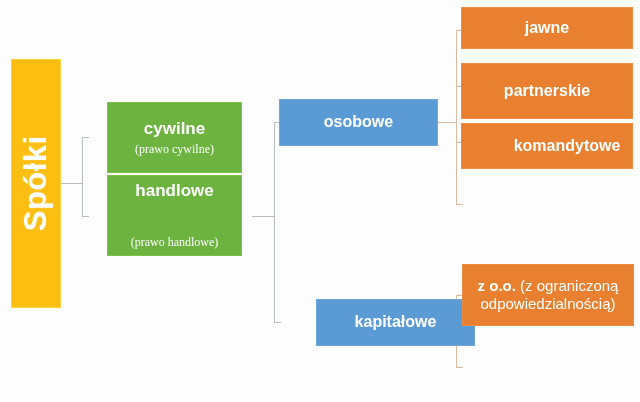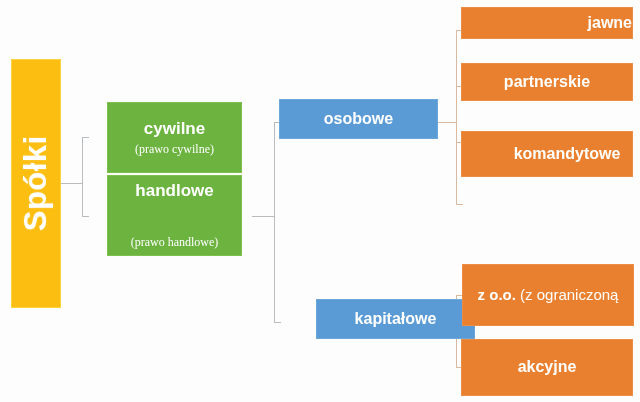--- a/index.html
+++ b/index.html
@@ -64,41 +64,41 @@
   .green-sub {
     font-size: 12px;
     font-weight: normal;
     font-family: Liberation Serif, serif;
   }
 
   
   .node-blue {
     left: 280px;
     width: 157px;
-    height: 38px;
+    height: 45px;
     background: #5b9bd5;
     box-shadow: 0 0 0 1px #6ba7db;
     font-size: 16px;
     font-weight: bold;
   }
   .b1 { top: 100px; }
   .b2 { top: 300px; margin-left: 37px; }
 
   
   .node-orange {
     left: 462px;
     width: 170px;
     background: #e8802f;
     box-shadow: 0 0 0 1px #eb8d44;
     font-size: 16px;
     font-weight: bold;
   }
-  .o1 { top: 8px;   height: 30px; align-items: flex-end; }
-  .o2 { top: 64px;  height: 36px; }
-  .o3 { top: 132px; height: 44px; padding-left: 40px; }
+  .o1 { top: 8px;   height: 40px; }
+  .o2 { top: 64px;  height: 54px; }
+  .o3 { top: 124px; height: 44px; padding-left: 40px; }
   .o4 { top: 176px; height: 56px; }
   .o5 { top: 265px; height: 60px; left: 463px; font-weight: normal; font-size: 15px; padding: 0 2px; }
   .o6 { top: 340px; height: 55px; }
   .o5 b { font-weight: bold; }
   .o5 .ln { display: block; white-space: nowrap; }
 
   
   .conn {
     position: absolute;
     background: #b9bcbe;
@@ -164,18 +164,16 @@
   </div>
   <div class="node node-orange o2">
     <span>partnerskie</span>
   </div>
   <div class="node node-orange o3">
     <span>komandytowe</span>
   </div>
 
   <div class="node node-orange o5">
     <span class="ln"><b>z o.o.</b><span> (z ograniczoną</span></span>
-  </div>
-  <div class="node node-orange o6">
-    <span>akcyjne</span>
+    <span class="ln">odpowiedzialnością)</span>
   </div>
 
 </div>
 
 </body></html>

